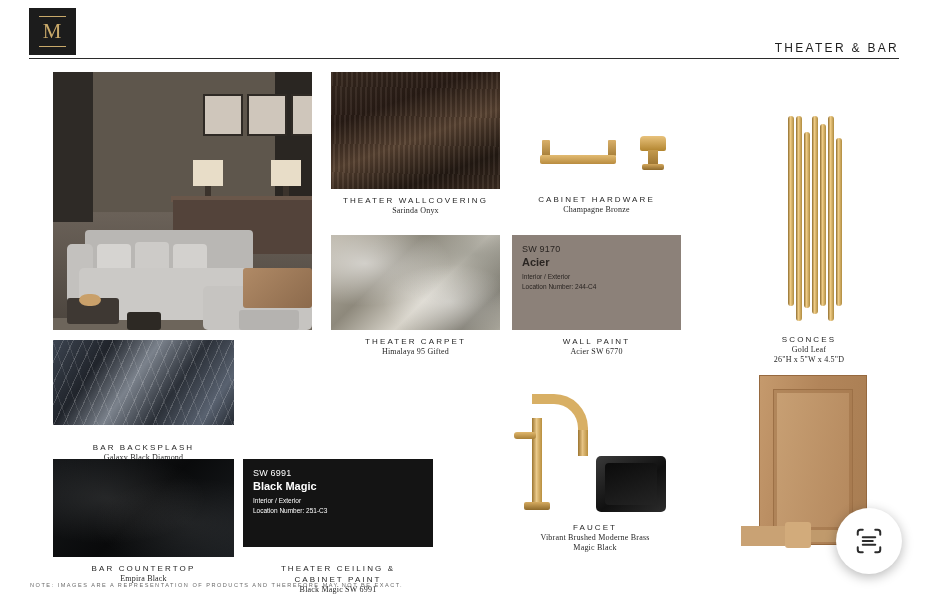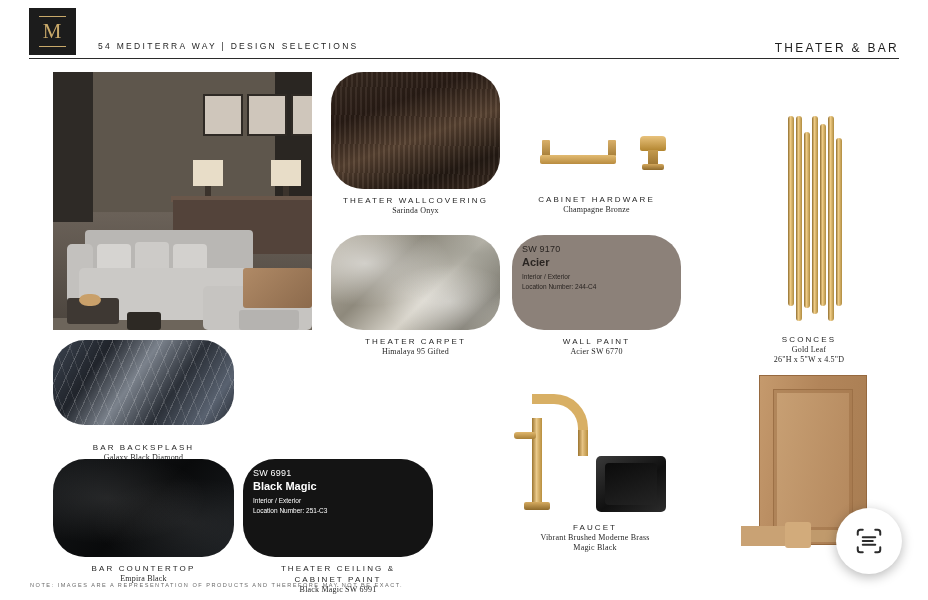--- a/index.html
+++ b/index.html
@@ -70,21 +70,20 @@
     background: #2b2b2b;
   }
 
   
   .tile { position: absolute; }
   .swatch {
     position: absolute;
     left: 0; top: 0;
     background: #bbb;
     overflow: hidden;
-    border-radius: 32px;
   }
   .caption {
     position: absolute;
     width: 100%;
     text-align: center;
     color: #1f1f1f;
   }
   .cap-title {
     font-size: 8px;
     letter-spacing: 2.1px;
@@ -208,21 +207,21 @@
   .paint-code { font-size: 9px; letter-spacing: .2px; margin-bottom: 2px; }
   .paint-name { font-size: 11px; font-weight: bold; margin-bottom: 4px; }
   .paint-meta { font-size: 6.5px; line-height: 10px; }
 
   #paint-acier-tile { left: 512px; top: 235px; width: 169px; }
   #paint-acier-sw { width: 169px; height: 95px; background: #8c8179; }
   #paint-acier-text { color: #2a2522; }
   #paint-acier-cap { top: 101px; }
 
   #paint-black-tile { left: 243px; top: 459px; width: 190px; }
-  #paint-black-sw { width: 190px; height: 98px; background: #141414; }
+  #paint-black-sw { width: 190px; height: 88px; background: #141414; }
   #paint-black-cap { top: 104px; }
 
   
   #sconce-tile { left: 724px; top: 72px; width: 170px; }
   #sconce-art { position: relative; width: 170px; height: 258px; }
   .sconce-rod {
     position: absolute;
     top: 44px;
     width: 6px;
     background: linear-gradient(to right, #8e6c2e, #f0cd87 40%, #b08b3f);
@@ -362,21 +361,20 @@
 </style>
 </head>
 <body>
 
 <div id="page">
 
   <div id="header">
     <div id="logo-box">
       <span id="logo-mark">M</span>
     </div>
-    <div id="header-title">54 MEDITERRA WAY  |  DESIGN SELECTIONS</div>
     <div id="header-right">THEATER &amp; BAR</div>
     <div id="header-rule"></div>
   </div>
 
   <div id="room-photo">
     <div class="rm" id="rm-wallpanel-l"></div>
     <div class="rm" id="rm-backwall"></div>
     <div class="rm" id="rm-wallpanel-r"></div>
     <div class="rm" id="rm-art1">
         <span class="rm-orb"></span>

